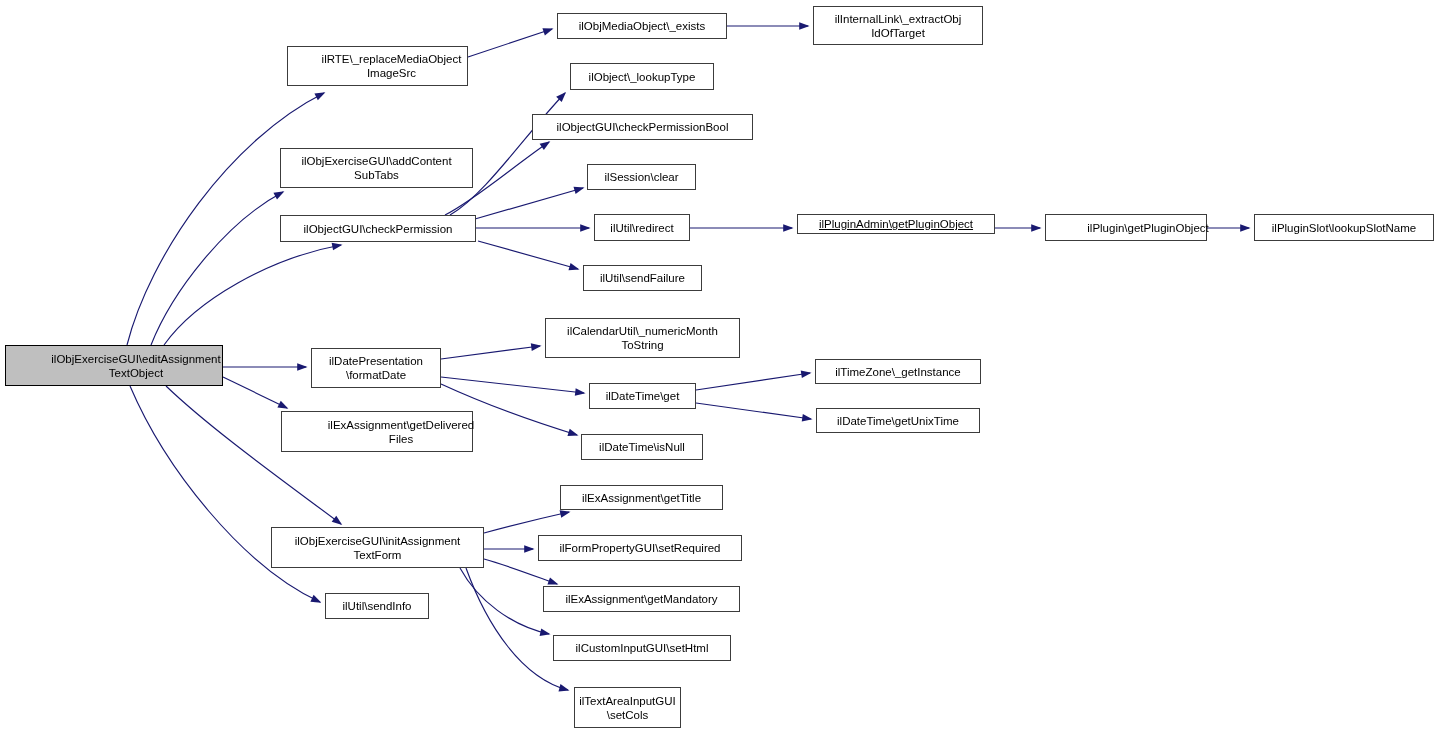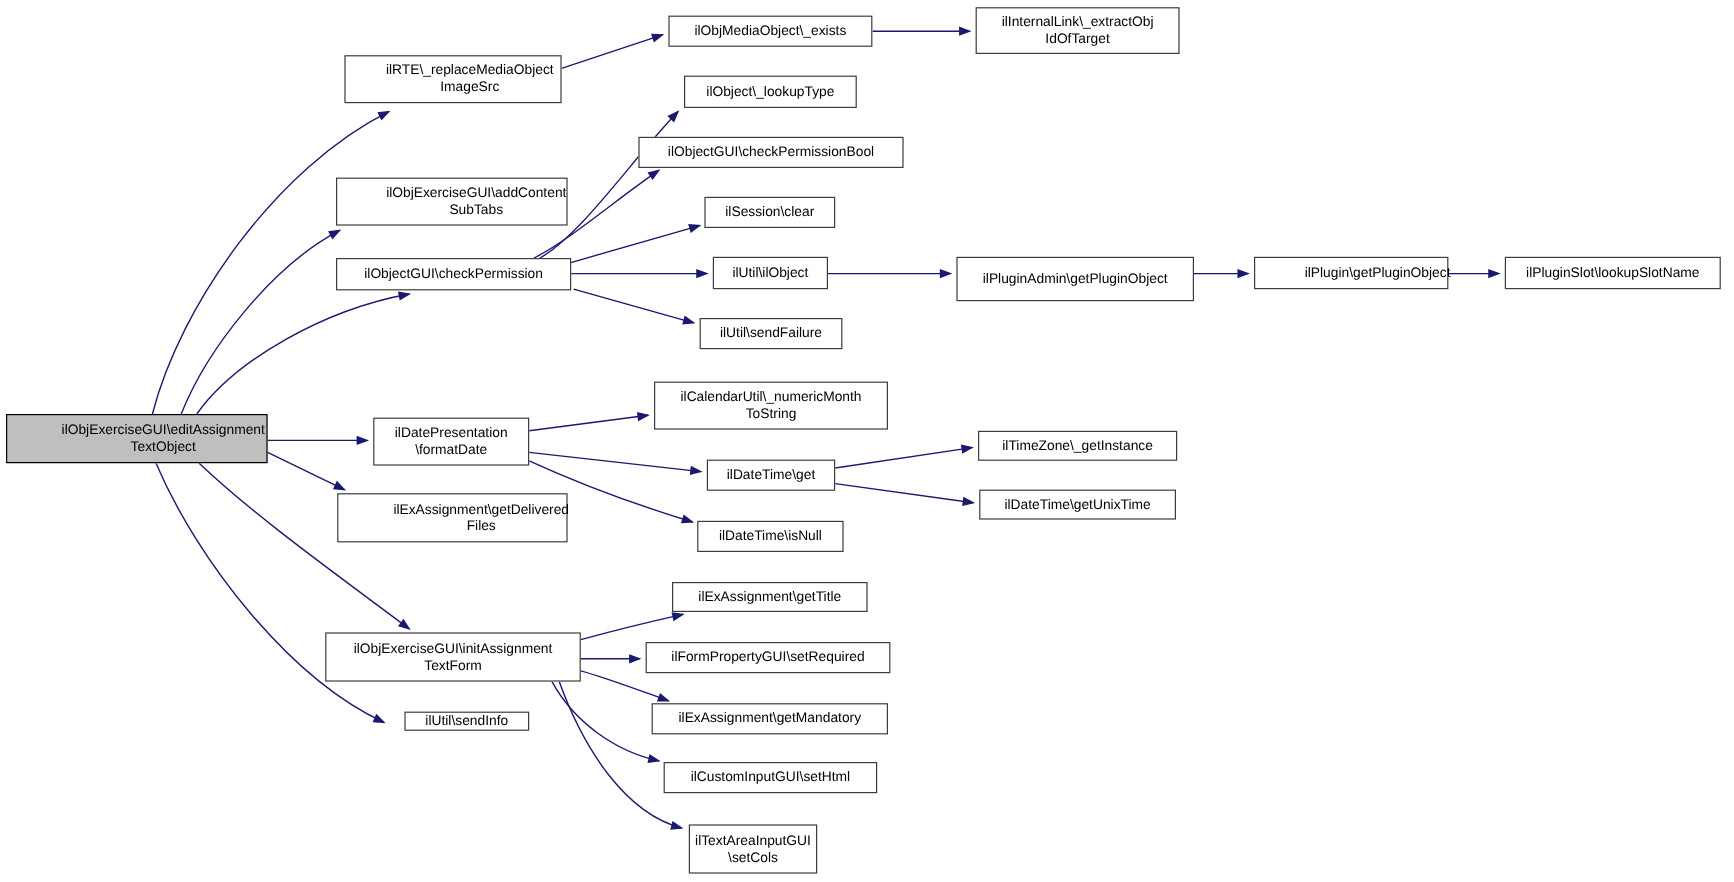--- a/index.html
+++ b/index.html
@@ -83,44 +83,44 @@
       </g>
   </svg>
   <div id="node-layer">
       <div class="node root" style="left: 5px; top: 345px; width: 218px; height: 41px;"><span>ilObjExerciseGUI\editAssignment
 TextObject</span></div>
       <div class="node" style="left: 287px; top: 46px; width: 181px; height: 40px; padding-left: 28px;"><span>ilRTE\_replaceMediaObject
 ImageSrc</span></div>
       <div class="node" style="left: 557px; top: 13px; width: 170px; height: 26px;"><span>ilObjMediaObject\_exists</span></div>
       <div class="node" style="left: 813px; top: 6px; width: 170px; height: 39px;"><span>ilInternalLink\_extractObj
 IdOfTarget</span></div>
-      <div class="node" style="left: 280px; top: 148px; width: 193px; height: 40px; justify-content: flex-end;"><span>ilObjExerciseGUI\addContent
+      <div class="node" style="left: 280px; top: 148px; width: 193px; height: 40px;"><span>ilObjExerciseGUI\addContent
 SubTabs</span></div>
       <div class="node" style="left: 280px; top: 215px; width: 196px; height: 27px;"><span>ilObjectGUI\checkPermission</span></div>
       <div class="node" style="left: 570px; top: 63px; width: 144px; height: 27px;"><span>ilObject\_lookupType</span></div>
       <div class="node" style="left: 532px; top: 114px; width: 221px; height: 26px;"><span>ilObjectGUI\checkPermissionBool</span></div>
       <div class="node" style="left: 587px; top: 164px; width: 109px; height: 26px;"><span>ilSession\clear</span></div>
-      <div class="node" style="left: 594px; top: 214px; width: 96px; height: 27px;"><span>ilUtil\ilObject</span></div>
+      <div class="node" style="left: 594px; top: 214px; width: 96px; height: 27px;"><span>ilUtil\redirect</span></div>
       <div class="node" style="left: 583px; top: 265px; width: 119px; height: 26px; text-align: center;"><span>ilUtil\sendFailure</span></div>
-      <div class="node" style="left: 797px; top: 214px; width: 198px; height: 37px;"><span>ilPluginAdmin\getPluginObject</span></div>
+      <div class="node" style="left: 797px; top: 214px; width: 198px; height: 20px; text-decoration: underline;"><span>ilPluginAdmin\getPluginObject</span></div>
       <div class="node" style="left: 1045px; top: 214px; width: 162px; height: 27px; padding-left: 44px;"><span>ilPlugin\getPluginObject</span></div>
       <div class="node" style="left: 1254px; top: 214px; width: 180px; height: 27px;"><span>ilPluginSlot\lookupSlotName</span></div>
       <div class="node" style="left: 311px; top: 348px; width: 130px; height: 40px;"><span>ilDatePresentation
 \formatDate</span></div>
       <div class="node" style="left: 545px; top: 318px; width: 195px; height: 40px;"><span>ilCalendarUtil\_numericMonth
 ToString</span></div>
       <div class="node" style="left: 589px; top: 383px; width: 107px; height: 26px;"><span>ilDateTime\get</span></div>
       <div class="node" style="left: 581px; top: 434px; width: 122px; height: 26px;"><span>ilDateTime\isNull</span></div>
       <div class="node" style="left: 815px; top: 359px; width: 166px; height: 25px;"><span>ilTimeZone\_getInstance</span></div>
       <div class="node" style="left: 816px; top: 408px; width: 164px; height: 25px;"><span>ilDateTime\getUnixTime</span></div>
       <div class="node" style="left: 281px; top: 411px; width: 192px; height: 41px; padding-left: 48px;"><span>ilExAssignment\getDelivered
 Files</span></div>
       <div class="node" style="left: 271px; top: 527px; width: 213px; height: 41px;"><span>ilObjExerciseGUI\initAssignment
 TextForm</span></div>
       <div class="node" style="left: 560px; top: 485px; width: 163px; height: 25px;"><span>ilExAssignment\getTitle</span></div>
       <div class="node" style="left: 538px; top: 535px; width: 204px; height: 26px;"><span>ilFormPropertyGUI\setRequired</span></div>
       <div class="node" style="left: 543px; top: 586px; width: 197px; height: 26px;"><span>ilExAssignment\getMandatory</span></div>
       <div class="node" style="left: 553px; top: 635px; width: 178px; height: 26px;"><span>ilCustomInputGUI\setHtml</span></div>
       <div class="node" style="left: 574px; top: 687px; width: 107px; height: 41px;"><span>ilTextAreaInputGUI
 \setCols</span></div>
-      <div class="node" style="left: 325px; top: 593px; width: 104px; height: 16px; margin-left: 12px;"><span>ilUtil\sendInfo</span></div>
+      <div class="node" style="left: 325px; top: 593px; width: 104px; height: 26px;"><span>ilUtil\sendInfo</span></div>
     </div>
 </div>
 
 </body></html>

